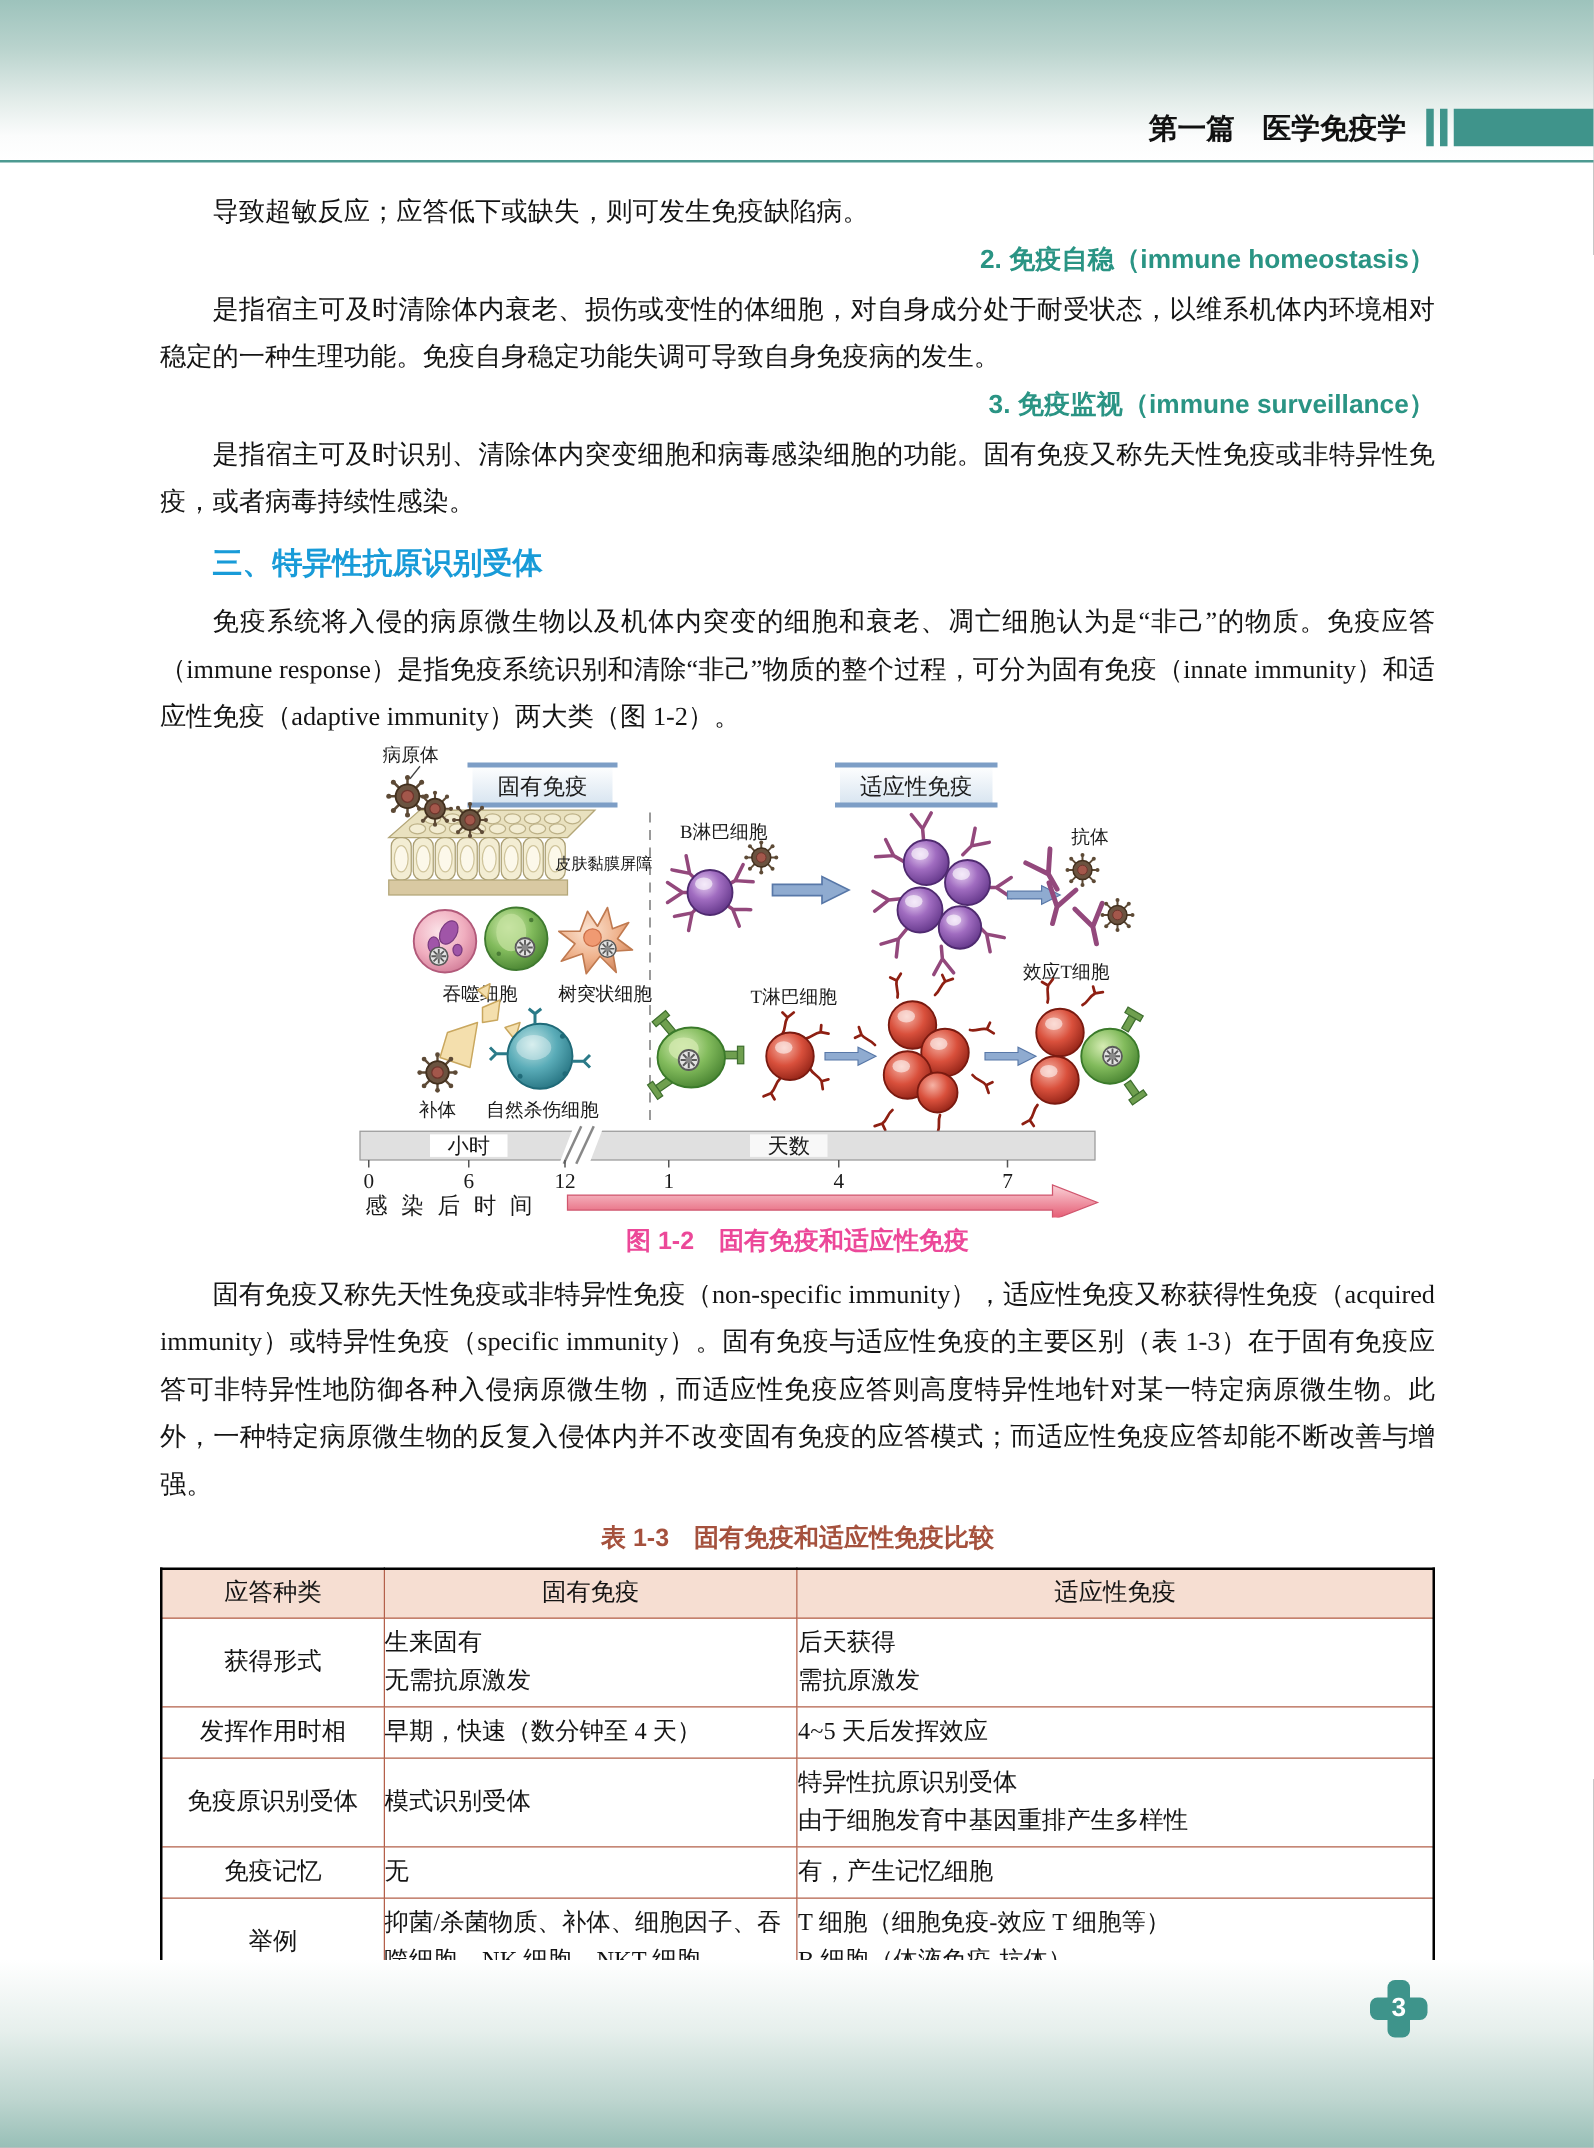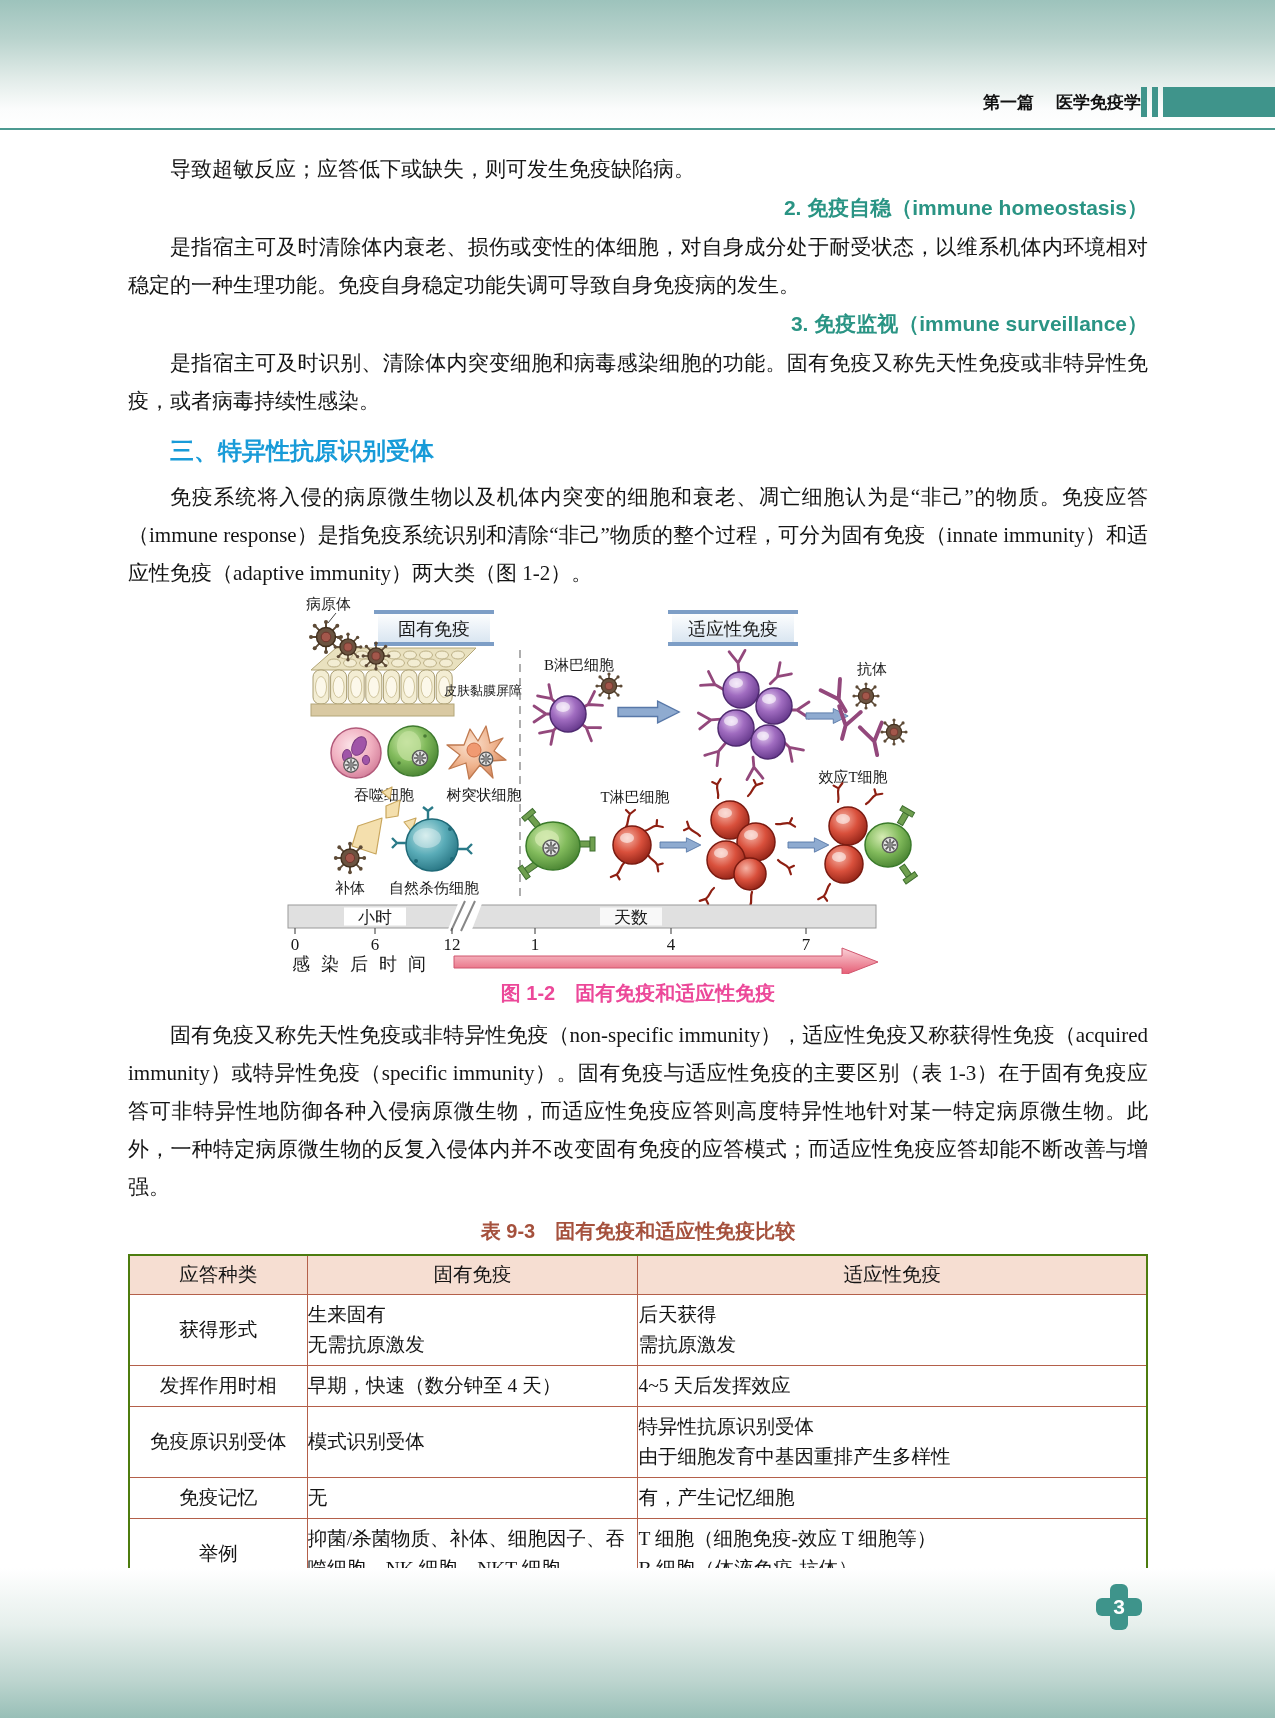--- a/index.html
+++ b/index.html
@@ -3,21 +3,21 @@
 <meta charset="utf-8">
 <style>
   * { margin:0; padding:0; box-sizing:border-box; }
   body { background:#555; font-family:"Liberation Serif","DejaVu Serif",serif; }
   .page { position:relative; width:1275px; height:1718px; margin:0 auto; background:#ffffff; overflow:hidden; }
 
   
   .header-band { position:absolute; top:0; left:0; right:0; height:128px;
     background:linear-gradient(180deg,#9dc3bc 0%,#b9d3cd 30%,#e2ece9 62%,#fbfcfc 85%,#ffffff 100%); }
   .header-row { position:absolute; top:86px; right:0; display:flex; align-items:center; height:32px; }
-  .header-title { font-weight:bold; font-size:17px; color:#111; }
+  .header-title { font-weight:bold; font-size:23px; color:#111; margin-right:16px; }
   .header-title .sec { margin-right:22px; }
   .hbar { width:6px; height:30px; background:#3f948b; margin-right:5px; }
   .hblock { width:112px; height:30px; background:#3f948b; }
   .header-rule { position:absolute; top:128px; left:0; right:0; height:2px; background:#4d9a91; }
 
   
   .content { position:absolute; left:128px; top:150px; width:1020px; font-size:21px; line-height:38px; color:#141414; text-align:justify; }
   .para { text-indent:2em; }
   .sub-heading { color:#2a9484; font-weight:bold; font-size:21px; line-height:40px;
     font-family:"Liberation Sans","DejaVu Sans",sans-serif; margin-left:42px; text-align:right; }
@@ -26,21 +26,21 @@
 
   
   .figure-wrap { margin-left:158px; width:634px; height:382px; }
   svg text { font-family:"Liberation Serif","DejaVu Serif",serif; fill:#1a1a1a; }
   .fig-caption { text-align:center; color:#ec4899; font-weight:bold; font-size:20px; line-height:30px;
     font-family:"Liberation Sans","DejaVu Sans",sans-serif; margin:4px 0 8px 0; text-indent:0; }
 
   
   .table-title { text-align:center; color:#a5513d; font-weight:bold; font-size:20px; line-height:30px;
     font-family:"Liberation Sans","DejaVu Sans",sans-serif; margin:10px 0 8px 0; }
-  table.cmp { width:100%; border-collapse:collapse; font-size:19.5px; line-height:30px; border:2px solid #4d7c0f; }
+  table.cmp { width:100%; border-collapse:collapse; font-size:19.5px; line-height:30px; border:2px solid #000000; }
   table.cmp th, table.cmp td { border:1px solid #b4604a; font-weight:normal; }
   table.cmp thead th { background:#f6ded2; text-align:center; padding:4px 10px; }
   table.cmp tbody th { text-align:center; padding:5px 10px; }
   table.cmp tbody td { text-align:left; padding:5px 0; vertical-align:middle; }
   .cell-line { display:block; }
 
   
   .footer-band { position:absolute; bottom:0; left:0; right:0; height:150px;
     background:linear-gradient(180deg,#ffffff 0%,#e6efec 38%,#bdd5cf 75%,#98bfb7 100%); }
   .page-cross { position:absolute; right:133px; bottom:88px; width:46px; height:46px; }
@@ -383,21 +383,21 @@
           <text x="520" y="358" text-anchor="middle" font-size="17">7</text>
           <text x="6" y="378" font-size="18" letter-spacing="11">感染后时间</text>
           <polygon points="168,364 556,364 556,356 592,370 556,384 556,376 168,376" fill="url(#gPinkArrow)" stroke="#d0566e"></polygon>
         </g>
       </svg>
     </div>
     <div class="fig-caption">图 1-2　固有免疫和适应性免疫</div>
 
     <p class="para">固有免疫又称先天性免疫或非特异性免疫（non-specific immunity），适应性免疫又称获得性免疫（acquired immunity）或特异性免疫（specific immunity）。固有免疫与适应性免疫的主要区别（表 1-3）在于固有免疫应答可非特异性地防御各种入侵病原微生物，而适应性免疫应答则高度特异性地针对某一特定病原微生物。此外，一种特定病原微生物的反复入侵体内并不改变固有免疫的应答模式；而适应性免疫应答却能不断改善与增强。</p>
 
-    <div class="table-title">表 9-3　固有免疫和适应性免疫比较</div>
+    <div class="table-title">表 1-3　固有免疫和适应性免疫比较</div>
     <table class="cmp">
       <colgroup>
           <col style="width:17.5%">
           <col style="width:32.5%">
           <col style="width:50%">
         </colgroup>
       <thead>
         <tr>
           <th>应答种类</th>
           <th>固有免疫</th>

